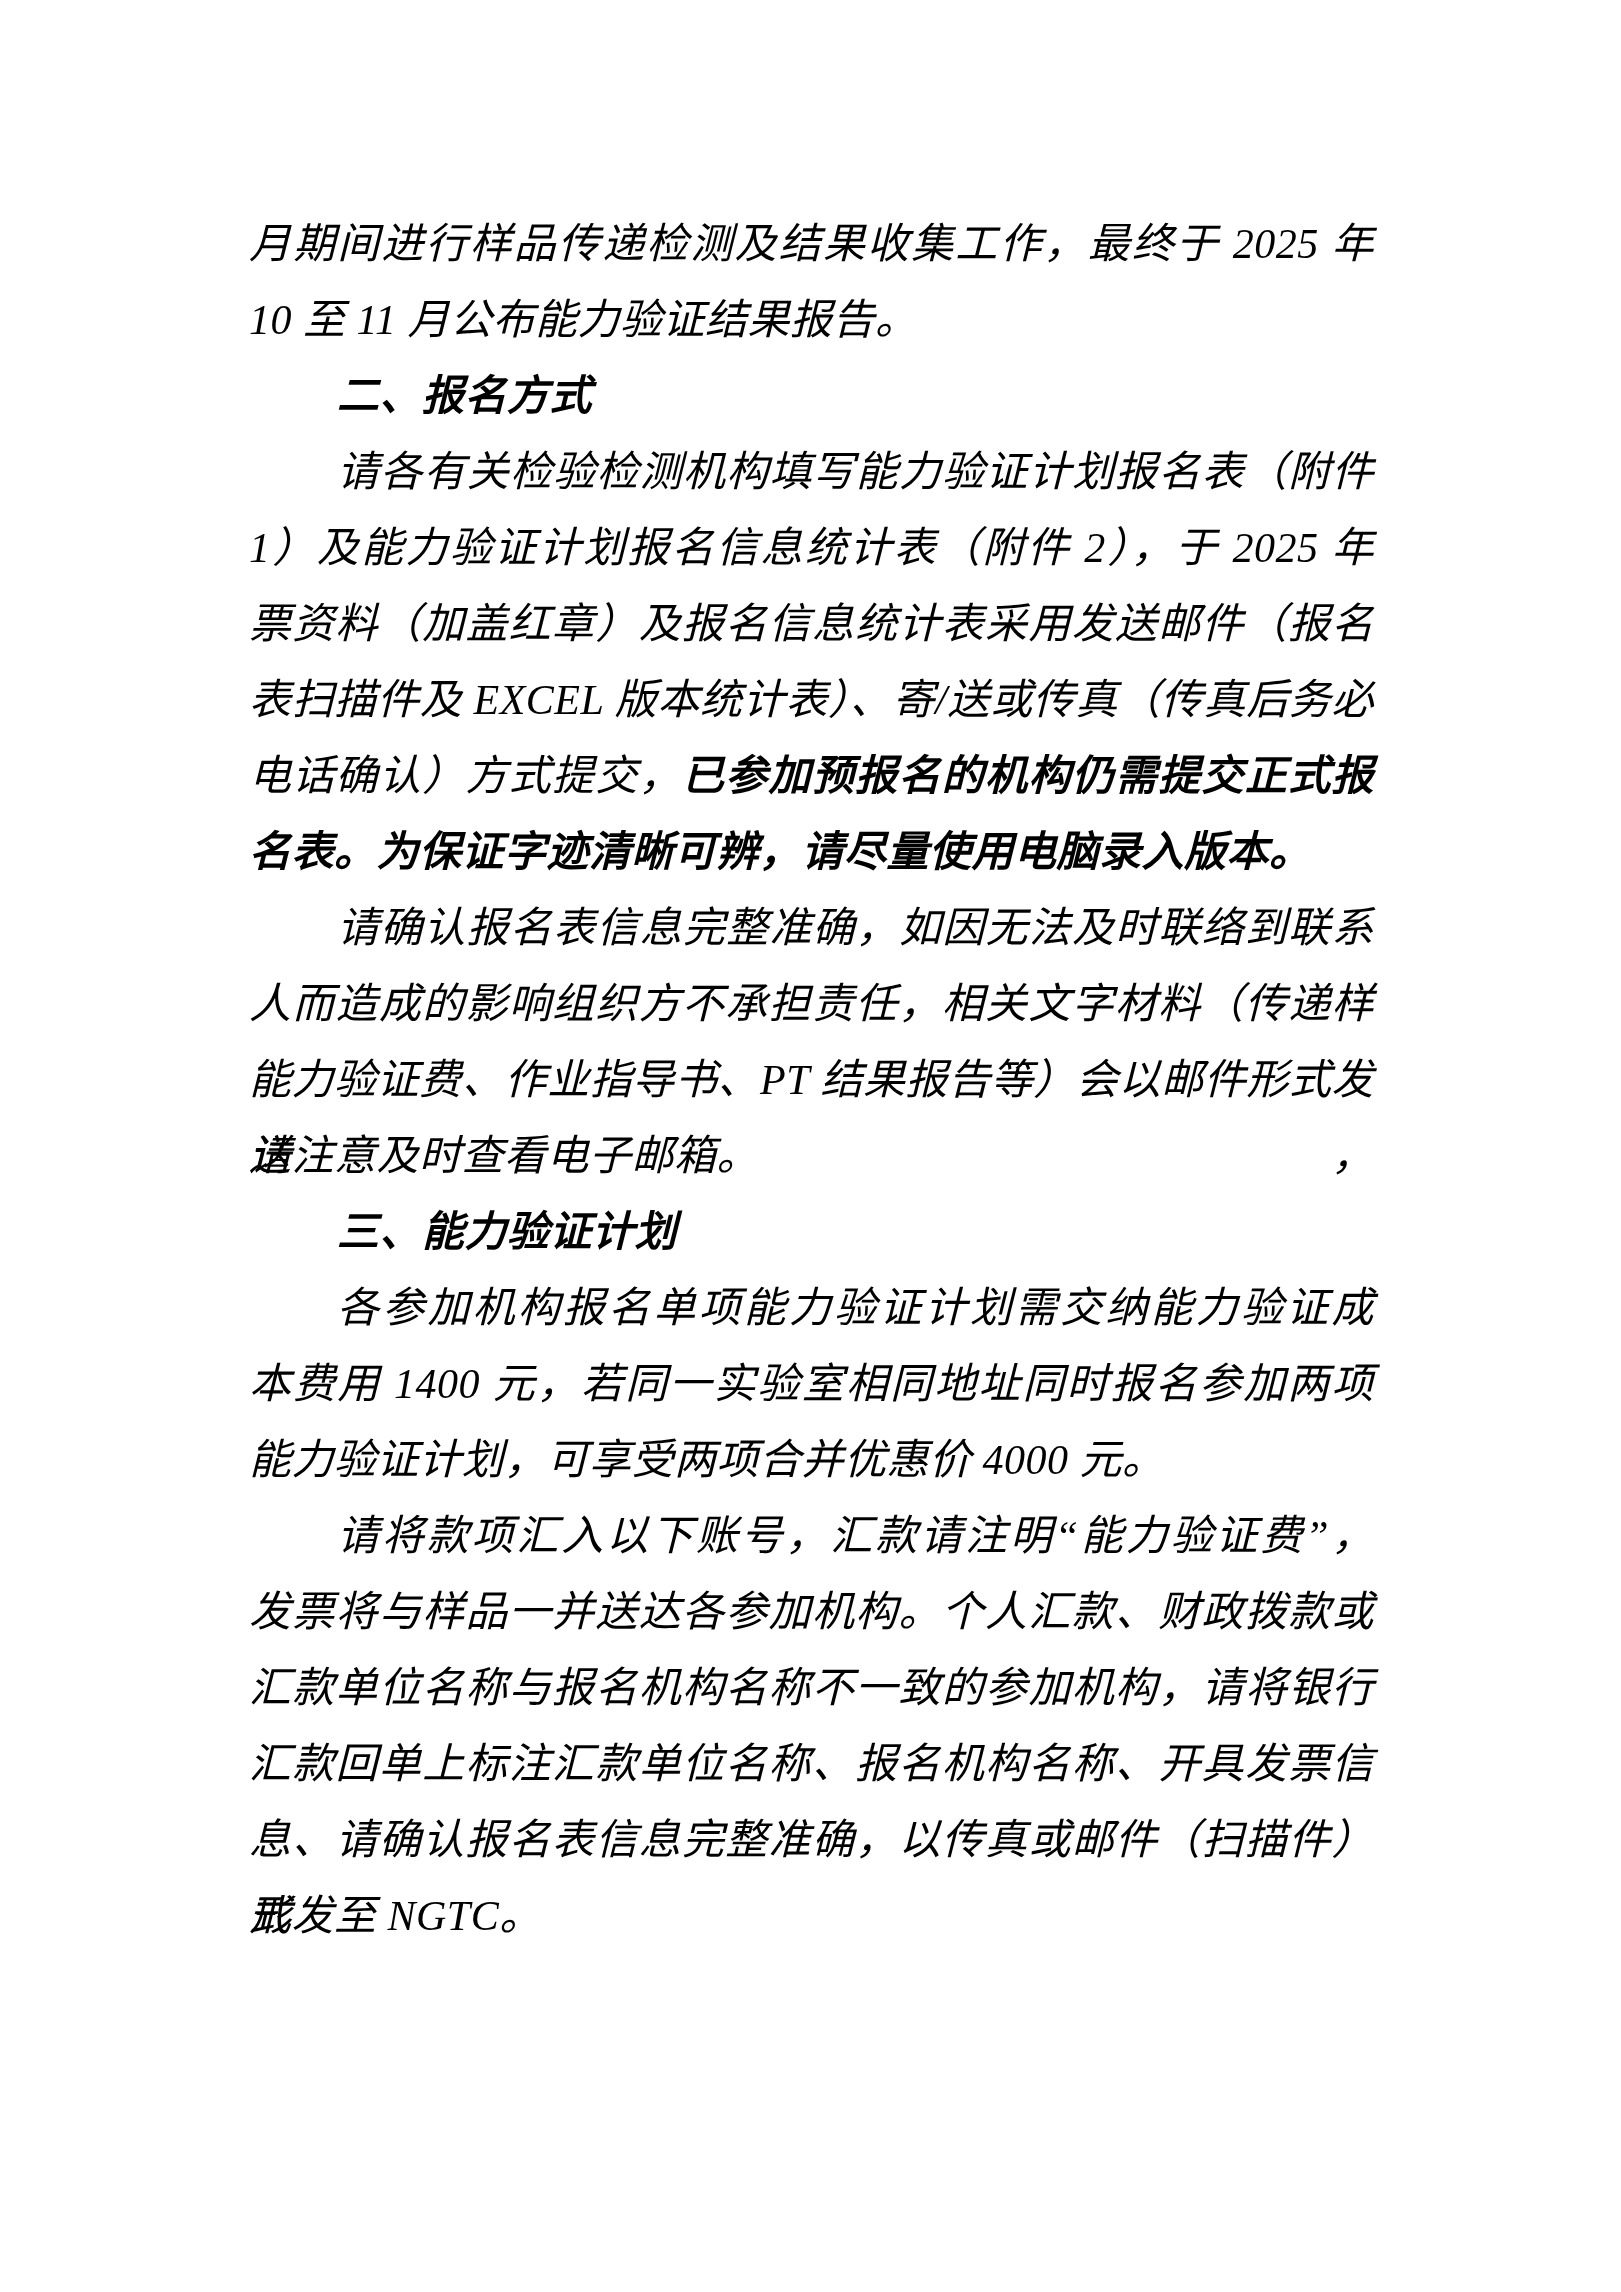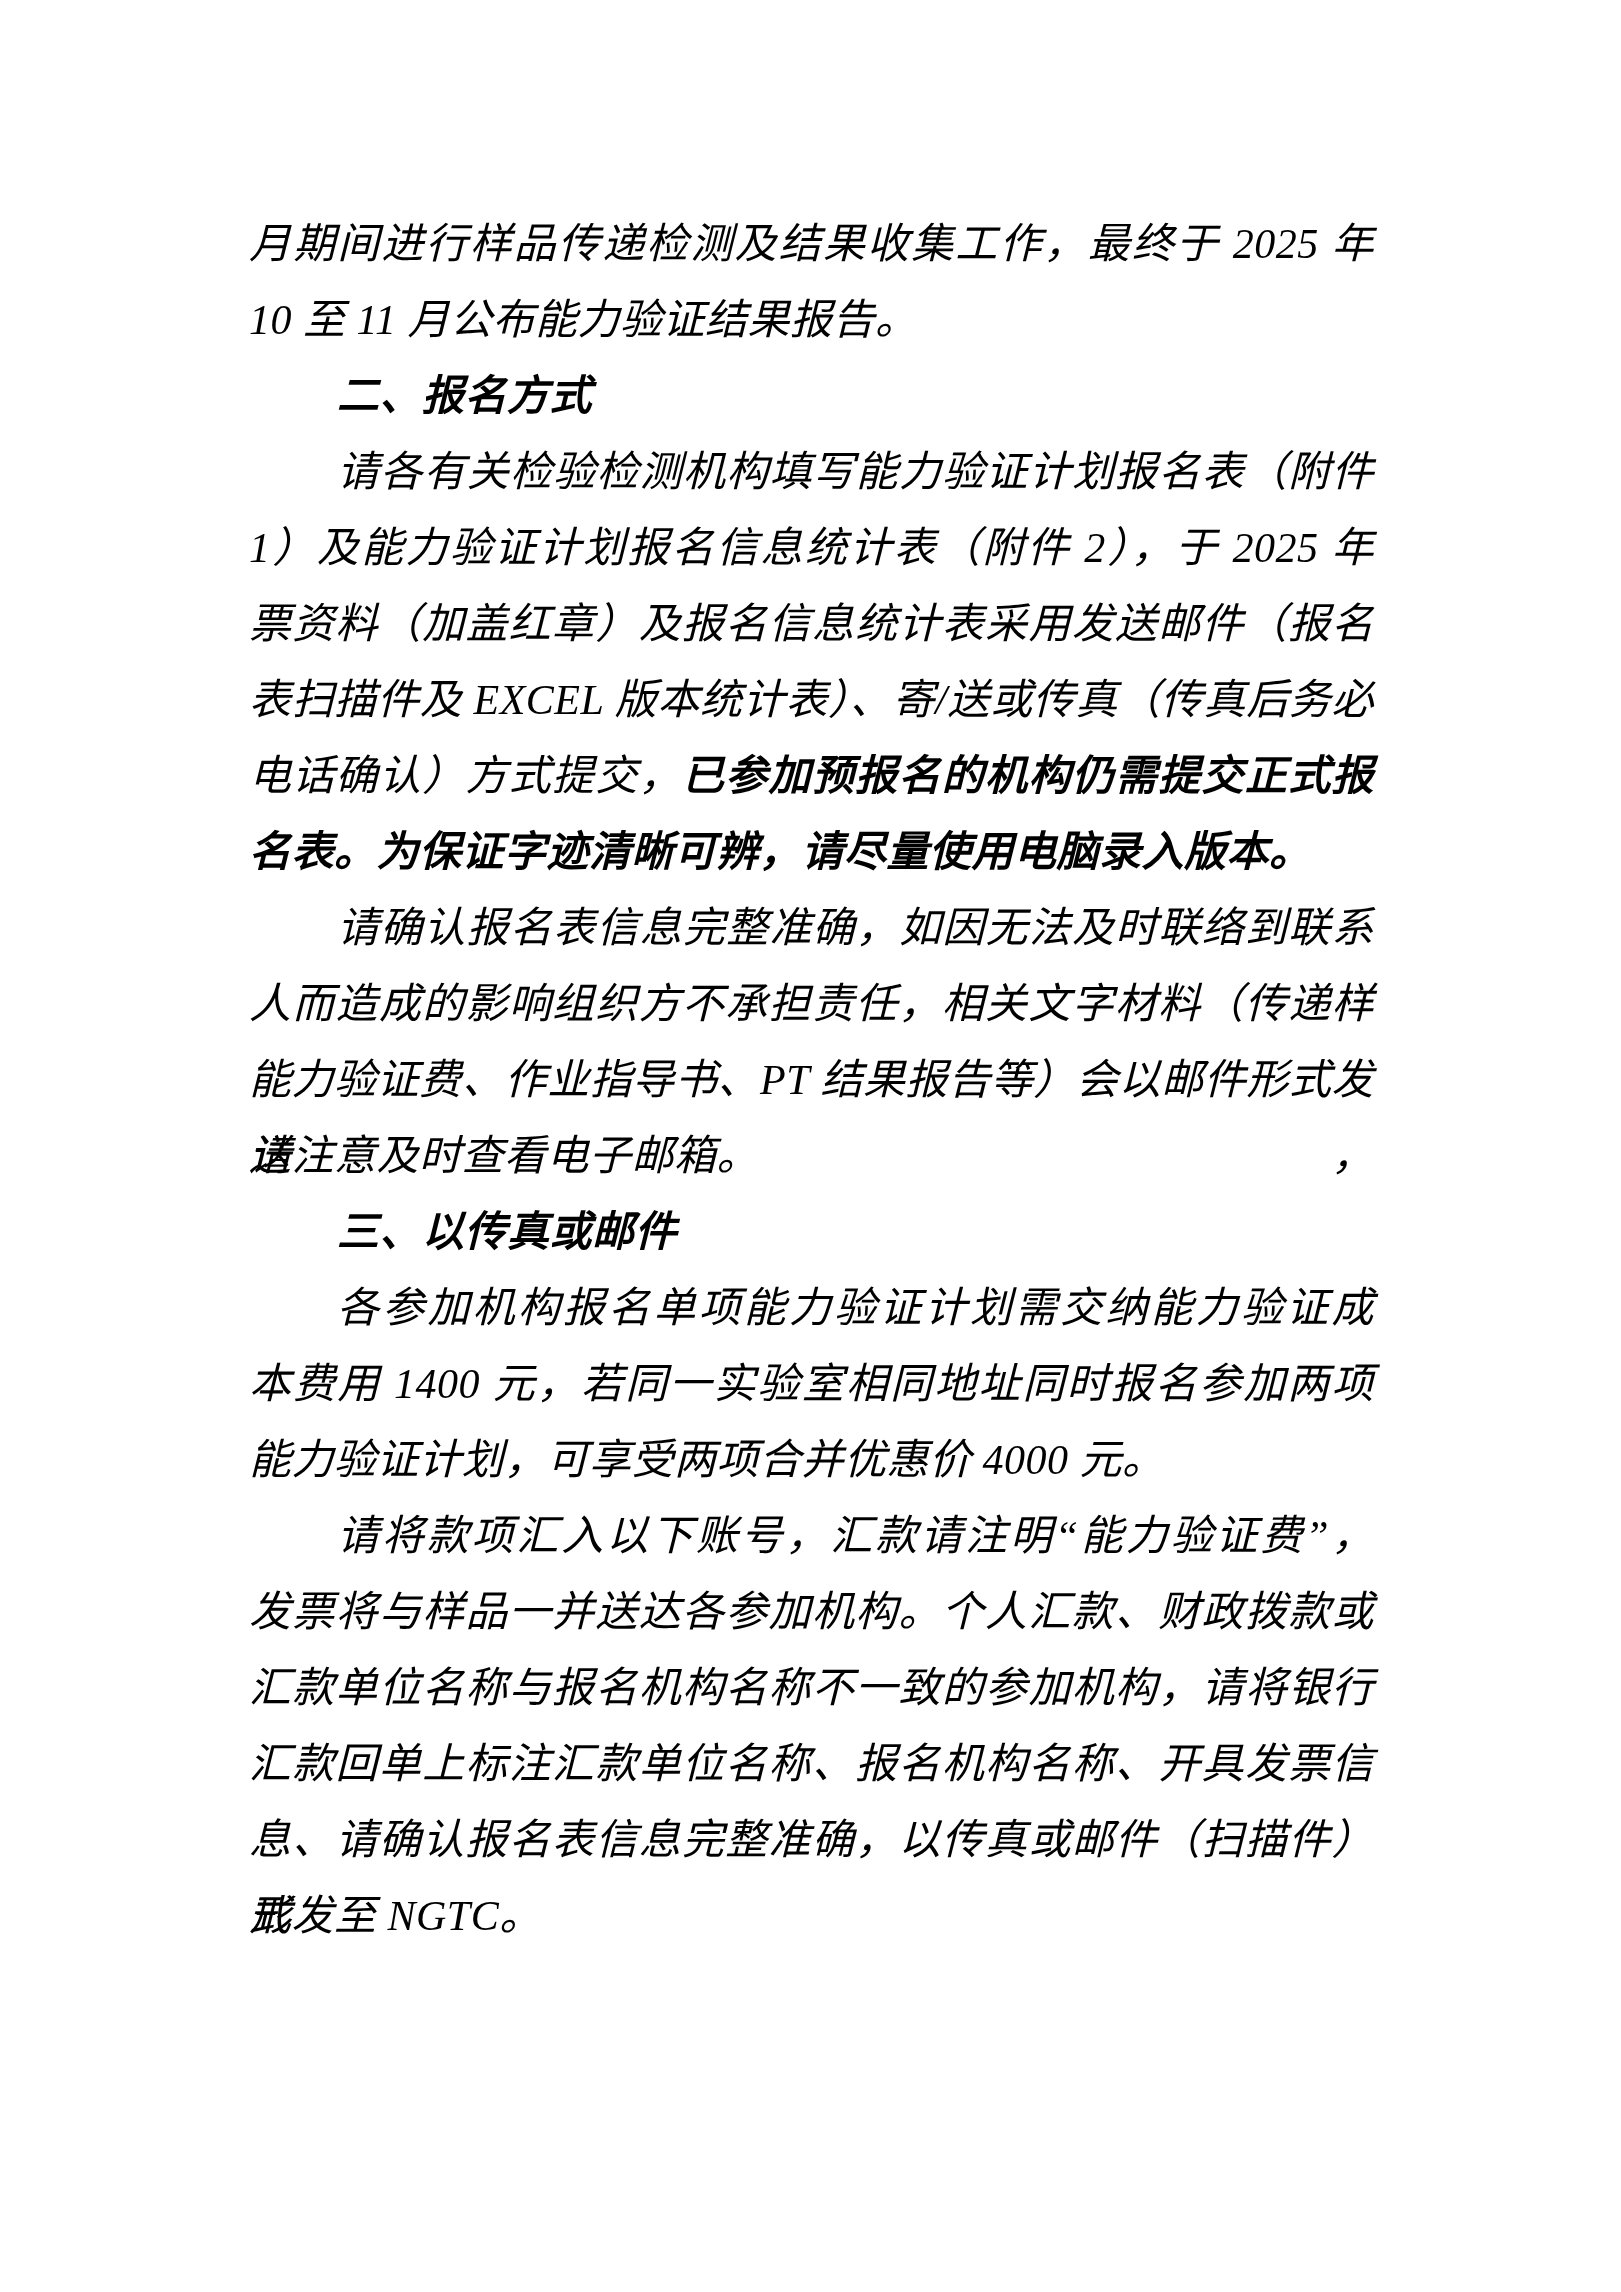--- a/index.html
+++ b/index.html
@@ -62,21 +62,21 @@
       <div class="line indent fill"><span class="seg">请各有关检验检测机构填写能力验证计划报名表（附件</span></div>
       <div class="line fill"><span class="seg">1）及能力验证计划报名信息统计表（附件 2），于 2025 年</span></div>
       <div class="line fill"><span class="seg">票资料（加盖红章）及报名信息统计表采用发送邮件（报名</span></div>
       <div class="line fill"><span class="seg">表扫描件及 EXCEL 版本统计表）、寄/送或传真（传真后务必</span></div>
       <div class="line fill"><span class="seg">电话确认）方式提交，</span><span class="seg bold">已参加预报名的机构仍需提交正式报</span></div>
       <div class="line"><span class="seg bold">名表。为保证字迹清晰可辨，请尽量使用电脑录入版本。</span></div>
       <div class="line indent fill"><span class="seg">请确认报名表信息完整准确，如因无法及时联络到联系</span></div>
       <div class="line fill"><span class="seg">人而造成的影响组织方不承担责任，相关文字材料（传递样</span></div>
       <div class="line fill"><span class="seg">能力验证费、作业指导书、PT 结果报告等）会以邮件形式发送，</span></div>
       <div class="line"><span class="seg">请注意及时查看电子邮箱。</span></div>
-      <div class="line heading indent"><span class="seg bold">三、以传真或邮件</span></div>
+      <div class="line heading indent"><span class="seg bold">三、能力验证计划</span></div>
       <div class="line indent fill"><span class="seg">各参加机构报名单项能力验证计划需交纳能力验证成</span></div>
       <div class="line fill"><span class="seg">本费用 1400 元，若同一实验室相同地址同时报名参加两项</span></div>
       <div class="line"><span class="seg">能力验证计划，可享受两项合并优惠价 4000 元。</span></div>
       <div class="line indent fill"><span class="seg">请将款项汇入以下账号，汇款请注明“能力验证费”，</span></div>
       <div class="line fill"><span class="seg">发票将与样品一并送达各参加机构。个人汇款、财政拨款或</span></div>
       <div class="line fill"><span class="seg">汇款单位名称与报名机构名称不一致的参加机构，请将银行</span></div>
       <div class="line fill"><span class="seg">汇款回单上标注汇款单位名称、报名机构名称、开具发票信</span></div>
       <div class="line fill"><span class="seg">息、请确认报名表信息完整准确，以传真或邮件（扫描件）形</span></div>
       <div class="line"><span class="seg">式发至 NGTC。</span></div>
     </div>

